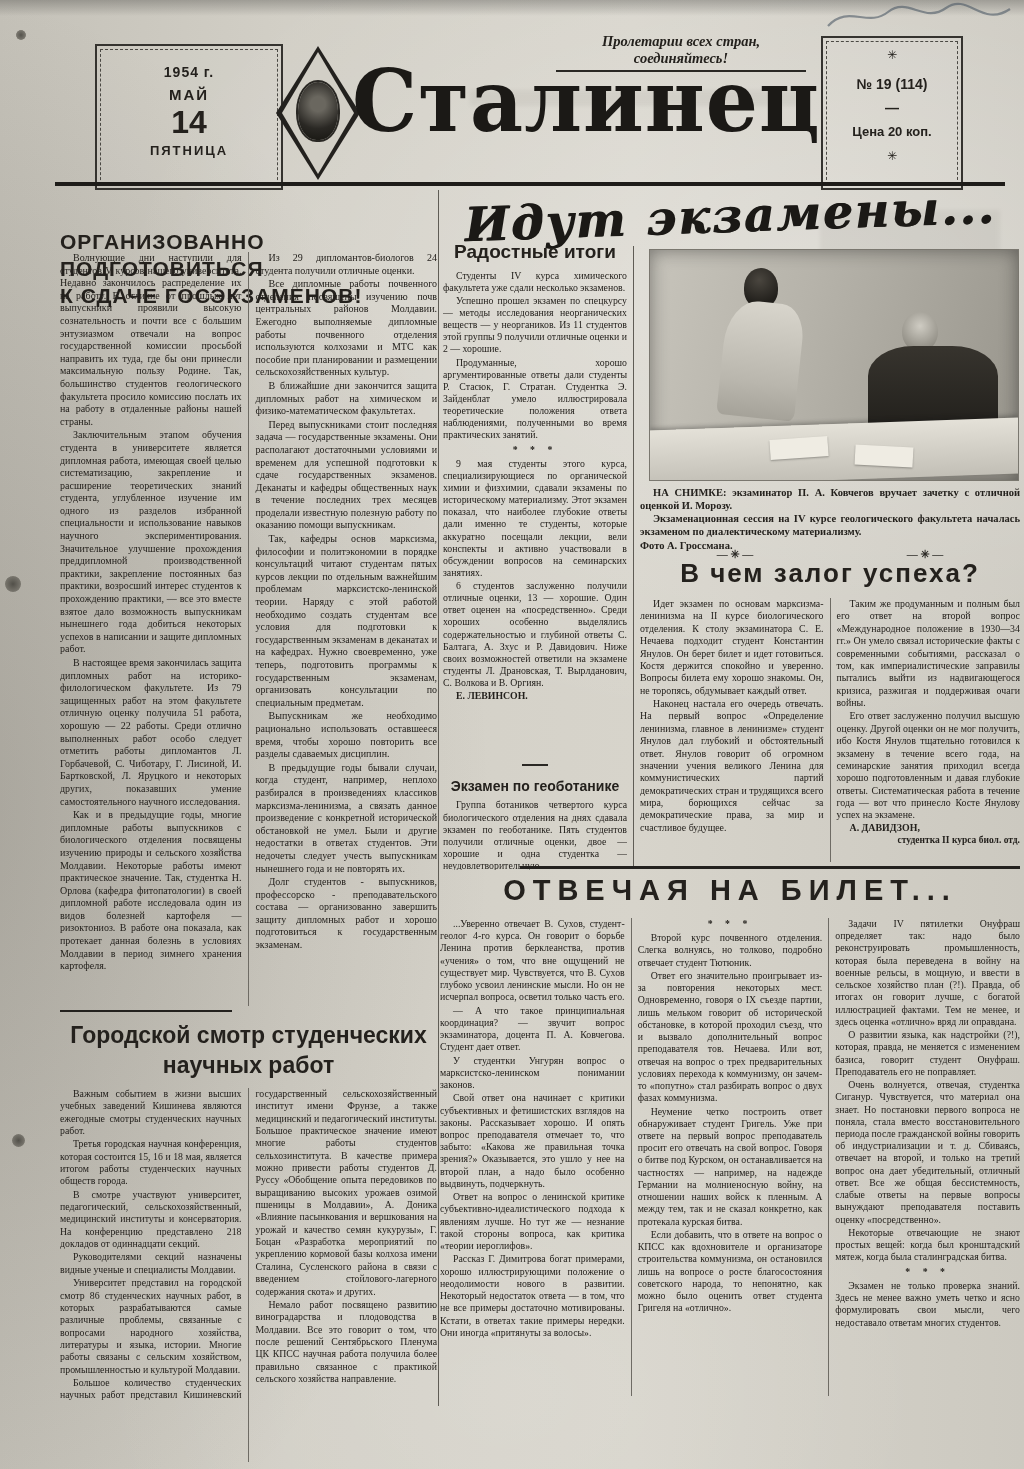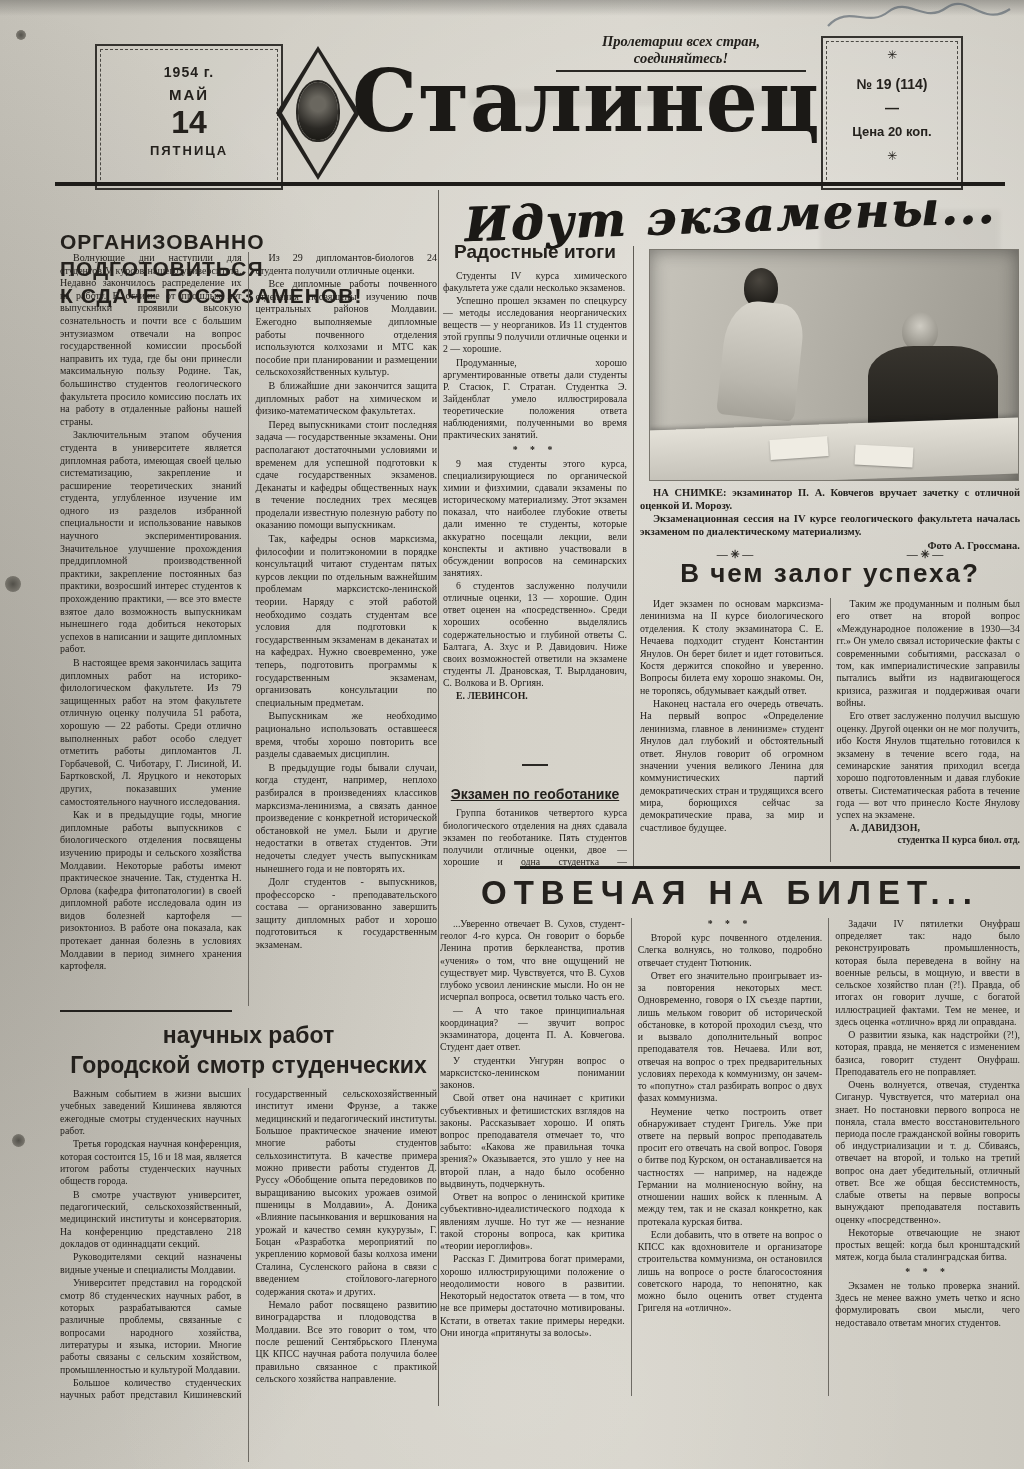--- a/index.html
+++ b/index.html
@@ -62,52 +62,52 @@
     column-count:2;column-gap:14px;column-rule:1px solid #6e6b64;font-size:9.8px;line-height:1.26;}
   .v-main{position:absolute;left:438px;top:190px;height:1216px;width:1px;background:#5f5c55;}
   .v-rad{position:absolute;left:633px;top:246px;height:622px;width:1px;background:#5f5c55;}
   
   .exams-banner{position:absolute;left:448px;top:188px;width:564px;text-align:center;
     font-family:"DejaVu Serif",serif;font-style:italic;font-weight:bold;font-size:47px;letter-spacing:2px;
     transform:rotate(-2deg);color:#1b1916;text-shadow:1px 0 #1b1916;}
   .radostnye{position:absolute;left:443px;top:240px;width:184px;height:520px;overflow:hidden;font-size:9.8px;line-height:1.24;}
   .radostnye h2{margin:0 0 6px;text-align:center;font-family:"Liberation Sans","DejaVu Sans",sans-serif;font-size:19px;}
   .geobot{position:absolute;left:443px;top:770px;width:184px;height:100px;overflow:hidden;font-size:9.8px;line-height:1.24;}
-  .geobot h3{margin:16px 0 4px;text-align:center;font-family:"Liberation Sans","DejaVu Sans",sans-serif;font-size:14px;text-decoration:underline;}
+  .geobot h3{margin:8px 0 4px;text-align:center;font-family:"Liberation Sans","DejaVu Sans",sans-serif;font-size:14px;}
   .geobot-dash{position:absolute;left:443px;top:760px;width:184px;}
   
   .photo{position:absolute;left:650px;top:250px;width:368px;height:230px;overflow:hidden;
     background:linear-gradient(105deg,#c7c4bb,#b6b3aa 40%,#98958c 100%);
     box-shadow:inset 0 0 18px rgba(20,20,20,.45), 0 0 0 1px #7a776f;}
   .ph-man-left{position:absolute;left:72px;top:18px;width:78px;height:150px;}
   .ph-head-l{position:absolute;left:22px;top:0;width:34px;height:40px;border-radius:50% 50% 45% 45%;
     background:radial-gradient(circle at 45% 30%,#4a463f,#211f1b 70%);}
   .ph-body-l{position:absolute;left:0;top:34px;width:78px;height:116px;border-radius:40% 30% 8% 8%;
     background:linear-gradient(180deg,#d8d5cc,#b9b6ad 70%,#a5a299);transform:rotate(6deg);}
   .ph-man-right{position:absolute;left:218px;top:62px;width:130px;height:120px;}
   .ph-head-r{position:absolute;left:34px;top:0;width:36px;height:40px;border-radius:50%;
     background:radial-gradient(circle at 50% 35%,#cfccc3,#8f8c83 75%);}
   .ph-body-r{position:absolute;left:0;top:34px;width:130px;height:86px;border-radius:35% 35% 6% 6%;
     background:linear-gradient(180deg,#37342e,#211f1b);}
   .ph-table{position:absolute;left:0;bottom:0;width:368px;height:56px;
     background:linear-gradient(180deg,#e4e1d8,#c2bfb6);transform:skewY(-2deg);box-shadow:0 -2px 4px rgba(20,20,20,.3);}
   .ph-paper{position:absolute;width:58px;height:20px;background:#efece3;box-shadow:0 1px 2px rgba(0,0,0,.3);}
   .caption{position:absolute;left:640px;top:486px;width:380px;font-size:10.5px;line-height:1.25;font-weight:bold;}
   .caption p{margin:0;text-align:justify;text-indent:13px;}
-  .caption .credit{text-align:right;text-indent:0;}
+  .caption .credit{text-align:left;text-indent:0;}
   .cap-stars{position:absolute;left:640px;top:548px;width:380px;display:flex;justify-content:space-around;
     font-size:11px;font-weight:bold;color:#2a2824;}
   .zalog-head{position:absolute;left:640px;top:558px;width:380px;text-align:center;
     font-family:"Liberation Sans","DejaVu Sans",sans-serif;font-weight:bold;font-size:26px;letter-spacing:2px;}
   .zalog-cols{position:absolute;left:640px;top:598px;width:380px;height:264px;overflow:hidden;
     column-count:2;column-gap:13px;column-rule:1px solid #6e6b64;font-size:9.9px;line-height:1.25;}
   .zalog-cols .sig-role{text-align:right;font-weight:bold;font-size:9.5px;text-indent:0;}
   .bilet-rule{position:absolute;left:520px;top:866px;width:500px;border-top:3px solid #23211e;}
   .bilet-head{position:absolute;left:440px;top:874px;width:580px;text-align:center;
-    font-family:"Liberation Sans","DejaVu Sans",sans-serif;font-weight:bold;font-size:33px;letter-spacing:7px;}
+    font-family:"Liberation Sans","DejaVu Sans",sans-serif;font-weight:bold;font-size:29px;letter-spacing:7px;}
   .bilet-cols{position:absolute;left:440px;top:918px;width:580px;height:478px;overflow:hidden;
     column-count:3;column-gap:13px;column-rule:1px solid #6e6b64;font-size:9.8px;line-height:1.25;}
   
   .hole{position:absolute;border-radius:50%;background:radial-gradient(circle,#3a3832,#6b6860 70%,transparent 75%);opacity:.8;}
   .handwriting{position:absolute;right:10px;top:0;opacity:.75;}
   .ghost{position:absolute;background:#5a5750;opacity:.07;filter:blur(2px);}
 </style>
 </head>
 <body>
 
@@ -165,22 +165,22 @@
       <p>Перед выпускниками стоит последняя задача — государственные экзамены. Они располагают достаточными условиями и временем для успешной подготовки к сдаче государственных экзаменов. Деканаты и кафедры общественных наук в течение последних трех месяцев проделали известную полезную работу по оказанию помощи выпускникам.</p>
       <p>Так, кафедры основ марксизма, философии и политэкономии в порядке консультаций читают студентам пятых курсов лекции по отдельным важнейшим проблемам марксистско-ленинской теории. Наряду с этой работой необходимо создать студентам все условия для подготовки к государственным экзаменам в деканатах и на кафедрах. Нужно своевременно, уже теперь, подготовить программы к государственным экзаменам, организовать консультации по специальным предметам.</p>
       <p>Выпускникам же необходимо рационально использовать оставшееся время, чтобы хорошо повторить все разделы сдаваемых дисциплин.</p>
       <p>В предыдущие годы бывали случаи, когда студент, например, неплохо разбирался в произведениях классиков марксизма-ленинизма, а связать данное произведение с конкретной исторической обстановкой не умел. Были и другие недостатки в ответах студентов. Эти недочеты следует учесть выпускникам нынешнего года и не повторять их.</p>
       <p>Долг студентов - выпускников, профессорско - преподавательского состава — организованно завершить защиту дипломных работ и хорошо подготовиться к государственным экзаменам.</p>
     </div>
 
   <div class="left-rule"></div>
 
   <div class="smotr-head">
+    <span style="display:block">Городской смотр студенческих</span>
     <span style="display:block">научных работ</span>
-    <span style="display:block">Городской смотр студенческих</span>
   </div>
   <div class="smotr-cols cols">
       <p>Важным событием в жизни высших учебных заведений Кишинева являются ежегодные смотры студенческих научных работ.</p>
       <p>Третья городская научная конференция, которая состоится 15, 16 и 18 мая, является итогом работы студенческих научных обществ города.</p>
       <p>В смотре участвуют университет, педагогический, сельскохозяйственный, медицинский институты и консерватория. На конференцию представлено 218 докладов от одиннадцати секций.</p>
       <p>Руководителями секций назначены видные ученые и специалисты Молдавии.</p>
       <p>Университет представил на городской смотр 86 студенческих научных работ, в которых разрабатываются самые различные проблемы, связанные с вопросами народного хозяйства, литературы и языка, истории. Многие работы связаны с сельским хозяйством, промышленностью и культурой Молдавии.</p>
       <p>Большое количество студенческих научных работ представил Кишиневский государственный сельскохозяйственный институт имени Фрунзе, а также медицинский и педагогический институты. Большое практическое значение имеют многие работы студентов сельхозинститута. В качестве примера можно привести работы студентов Д. Руссу «Обобщение опыта передовиков по выращиванию высоких урожаев озимой пшеницы в Молдавии», А. Доника «Влияние пасынкования и вершкования на урожай и качество семян кукурузы», Г. Боцан «Разработка мероприятий по укреплению кормовой базы колхоза имени Сталина, Сусленского района в связи с введением стойлового-лагерного содержания скота» и других.</p>
       <p>Немало работ посвящено развитию виноградарства и плодоводства в Молдавии. Все это говорит о том, что после решений Сентябрьского Пленума ЦК КПСС научная работа получила более правильно связанное с практикой сельского хозяйства направление.</p>
     </div>

